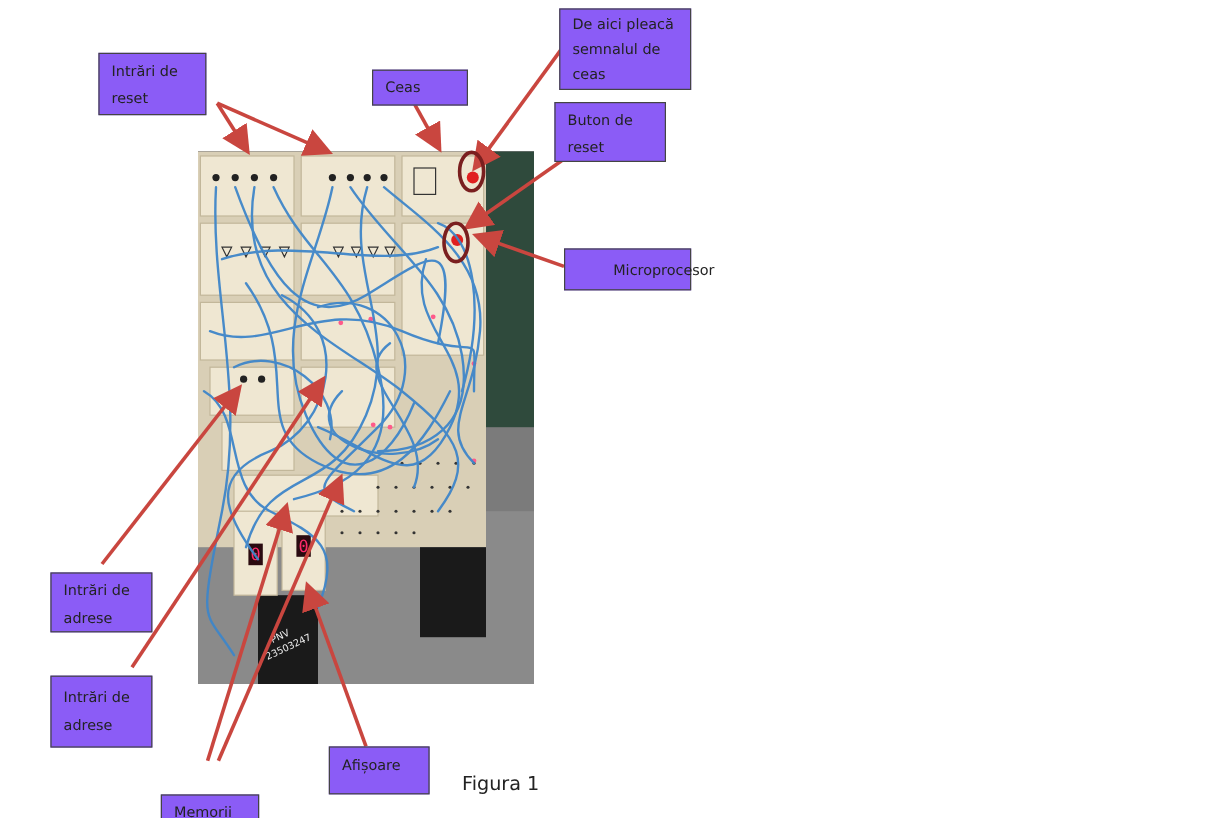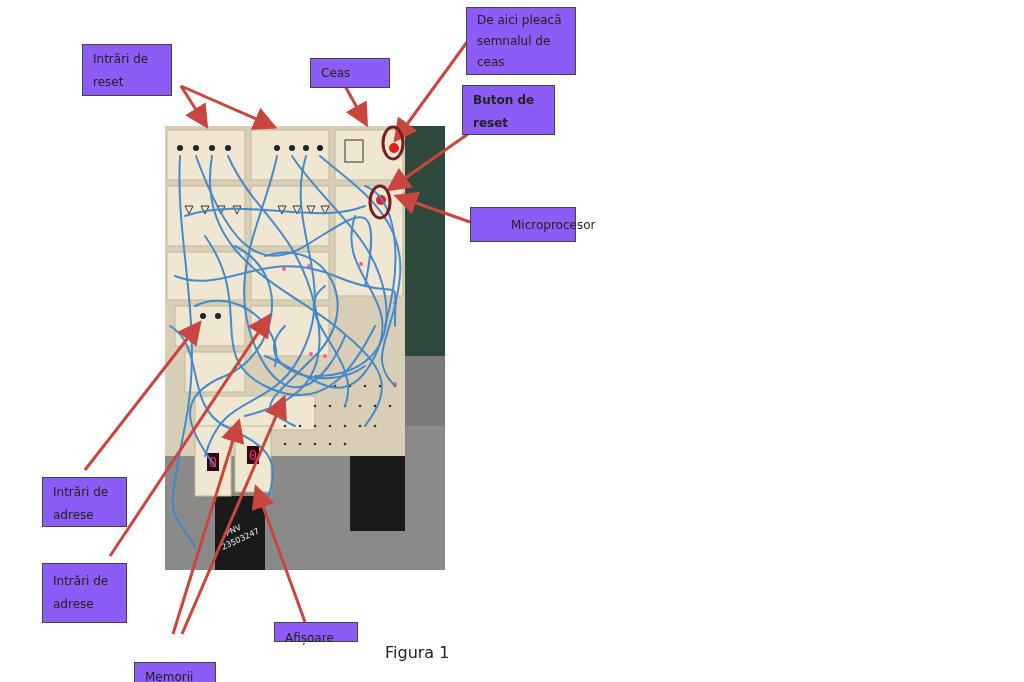--- a/index.html
+++ b/index.html
@@ -174,21 +174,21 @@
 <div class="label-box" style="left:310px; top:58px; width:80px; height:30px; line-height:22px;">
   <div>Ceas</div>
 </div>
 
 <div class="label-box" style="left:466px; top:7px; width:110px; height:68px; line-height:21px; padding-top:2px;">
   <div>De aici pleacă</div>
   <div>semnalul de</div>
   <div>ceas</div>
 </div>
 
-<div class="label-box" style="left:462px; top:85px; width:93px; height:50px;font-weight:bold;">
+<div class="label-box" style="left:462px; top:85px; width:93px; height:50px;">
   <div>Buton de</div>
   <div>reset</div>
 </div>
 
 <div class="label-box" style="left:470px; top:207px; width:106px; height:35px; line-height:28px;padding-left:40px;">
   <div>Microprocesor</div>
 </div>
 
 <div class="label-box" style="left:42px; top:477px; width:85px; height:50px;">
   <div>Intrări de</div>
@@ -197,17 +197,17 @@
 
 <div class="label-box" style="left:42px; top:563px; width:85px; height:60px; padding-top:6px;">
   <div>Intrări de</div>
   <div>adrese</div>
 </div>
 
 <div class="label-box" style="left:134px; top:662px; width:82px; height:28px; line-height:22px;">
   <div>Memorii</div>
 </div>
 
-<div class="label-box" style="left:274px; top:622px; width:84px; height:20px; line-height:24px;">
+<div class="label-box" style="left:274px; top:622px; width:84px; height:40px; line-height:24px;">
   <div>Afișoare</div>
 </div>
 
 <div class="caption" style="left:385px; top:643px;">Figura 1</div>
 
 </body></html>

